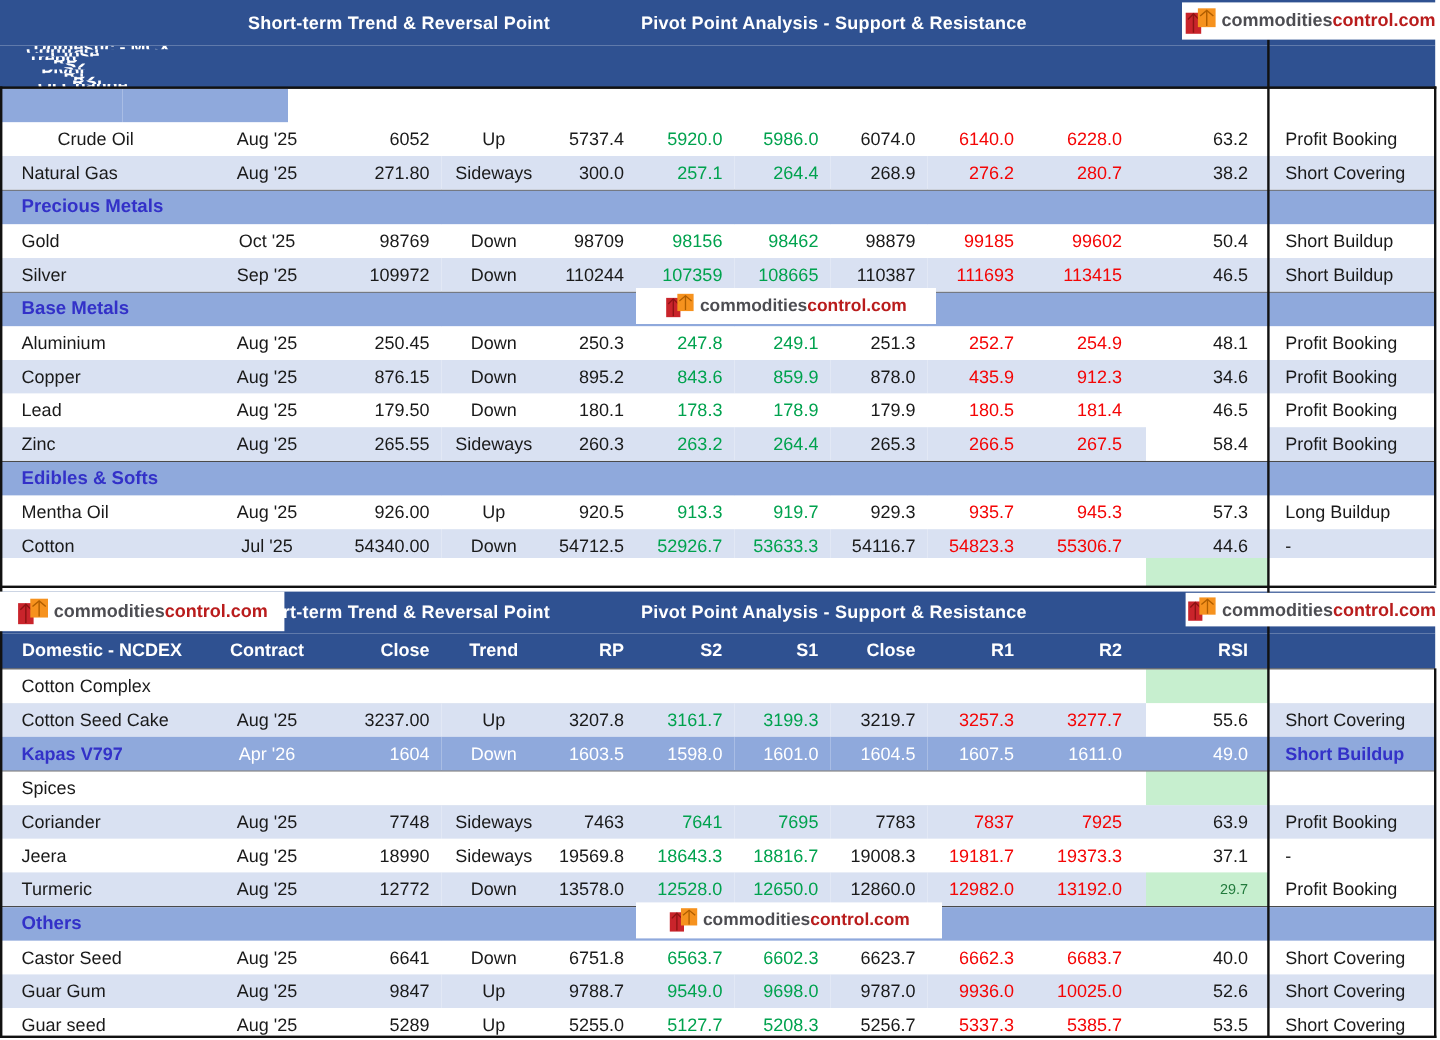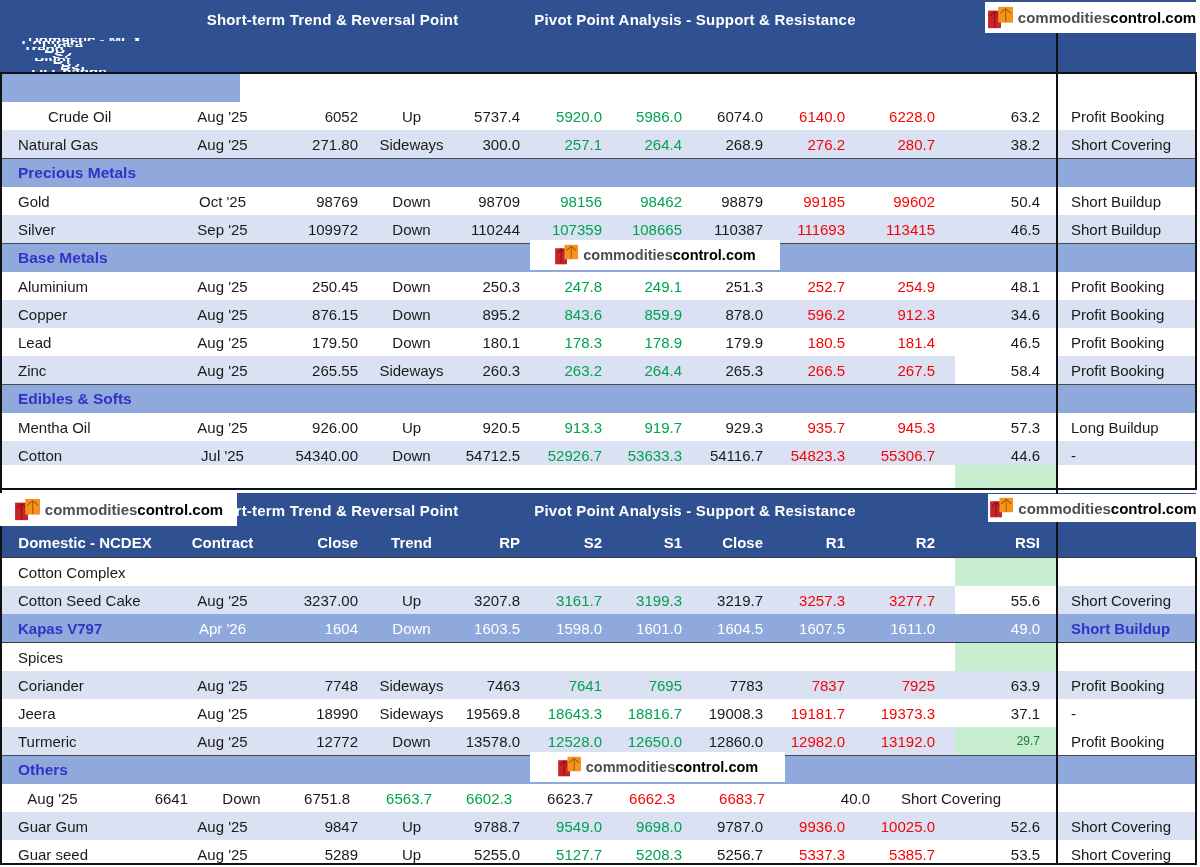--- a/index.html
+++ b/index.html
@@ -25,21 +25,21 @@
   .bg-green{background:#c7efcf;}
   .band-title{position:absolute;top:0;height:100%;display:flex;align-items:center;justify-content:center;
               color:#fff;font-size:15px;font-weight:bold;letter-spacing:.2px;}
   .hdr-cell{color:#ffffff;font-weight:bold;font-size:15px;}
   .section-label{font-weight:bold;font-size:15.5px;}
   .vline{position:absolute;width:2px;background:#111;z-index:5;}
   .hline{position:absolute;height:2px;background:#111;z-index:5;}
   .cc-logo{position:absolute;background:#ffffff;display:flex;align-items:center;justify-content:center;
            gap:3px;z-index:6;font-weight:bold;}
   .cc-dark{color:#4d4d52;}
-  .cc-orange{color:#000000;}
+  .cc-orange{color:#b91c1c;}
   .fs15{font-size:15px;} .fs14{font-size:14.5px;}
   .rsi-small{font-size:12px;color:#217a3c;}
 </style>
 </head>
 <body>
 
 <div class="wrap">
 
   <div id="t1-mount" class="abs" style="left:0;top:0;">
       <div class="row bg-dark" style="height: 38px; position: relative;">
@@ -146,21 +146,21 @@
       </div>
       <div class="row" style="height: 28px;">
         <div class="cell c-left bg-light" style="width: 170px; height: 28px;">Copper</div>
         <div class="cell c-center bg-light" style="width: 105px; height: 28px;">Aug '25</div>
         <div class="cell c-num bg-light" style="width: 93px; height: 28px;">876.15</div>
         <div class="cell c-center bg-light" style="width: 87px; height: 28px;">Down</div>
         <div class="cell c-num bg-light" style="width: 75px; height: 28px;">895.2</div>
         <div class="cell c-num bg-light t-green" style="width: 82px; height: 28px;">843.6</div>
         <div class="cell c-num bg-light t-green" style="width: 80px; height: 28px;">859.9</div>
         <div class="cell c-num bg-light" style="width: 81px; height: 28px;">878.0</div>
-        <div class="cell c-num bg-light t-red" style="width: 82px; height: 28px;">596.2</div>
+        <div class="cell c-num bg-light t-red" style="width: 82px; height: 28px;">435.9</div>
         <div class="cell c-num pr20 bg-light t-red" style="width: 100px; height: 28px;">912.3</div>
         <div class="cell c-num pr17 bg-light" style="width: 102px; height: 28px;">34.6</div>
         <div class="cell c-oi bg-light" style="width: 138px; height: 28px;">Profit Booking</div>
       </div>
       <div class="row" style="height: 28px;">
         <div class="cell c-left bg-white" style="width: 170px; height: 28px;">Lead</div>
         <div class="cell c-center bg-white" style="width: 105px; height: 28px;">Aug '25</div>
         <div class="cell c-num bg-white" style="width: 93px; height: 28px;">179.50</div>
         <div class="cell c-center bg-white" style="width: 87px; height: 28px;">Down</div>
         <div class="cell c-num bg-white" style="width: 75px; height: 28px;">180.1</div>
@@ -325,20 +325,21 @@
         <div class="cell c-num pr20 bg-light t-red" style="width: 100px; height: 28px;">13192.0</div>
         <div class="cell c-num pr17 bg-green rsi-small" style="width: 102px; height: 28px;">29.7</div>
         <div class="cell c-oi bg-white" style="width: 138px; height: 28px;">Profit Booking</div>
       </div>
       <div class="row" style="height: 28px; background: var(--na); border-top: 1px solid rgb(74, 74, 74);">
         <div class="cell section-label c-left t-blue bg-sec" style="width: 955px; height: 28px;">Others</div>
         <div class="cell bg-sec" style="width: 102px; height: 28px;"></div>
         <div class="cell bg-sec" style="width: 138px; height: 28px;"></div>
       </div>
       <div class="row" style="height: 28px;">
+        <div class="cell c-left bg-white" style="width: 170px; height: 28px;">Castor Seed</div>
         <div class="cell c-center bg-white" style="width: 105px; height: 28px;">Aug '25</div>
         <div class="cell c-num bg-white" style="width: 93px; height: 28px;">6641</div>
         <div class="cell c-center bg-white" style="width: 87px; height: 28px;">Down</div>
         <div class="cell c-num bg-white" style="width: 75px; height: 28px;">6751.8</div>
         <div class="cell c-num bg-white t-green" style="width: 82px; height: 28px;">6563.7</div>
         <div class="cell c-num bg-white t-green" style="width: 80px; height: 28px;">6602.3</div>
         <div class="cell c-num bg-white" style="width: 81px; height: 28px;">6623.7</div>
         <div class="cell c-num bg-white t-red" style="width: 82px; height: 28px;">6662.3</div>
         <div class="cell c-num pr20 bg-white t-red" style="width: 100px; height: 28px;">6683.7</div>
         <div class="cell c-num pr17 bg-white" style="width: 102px; height: 28px;">40.0</div>

